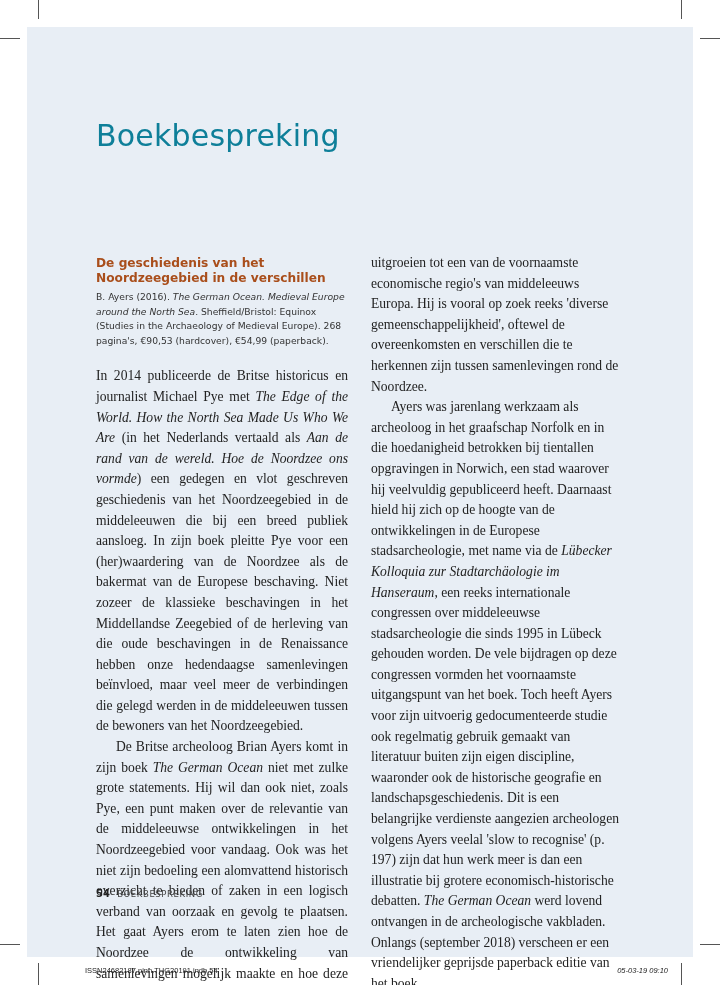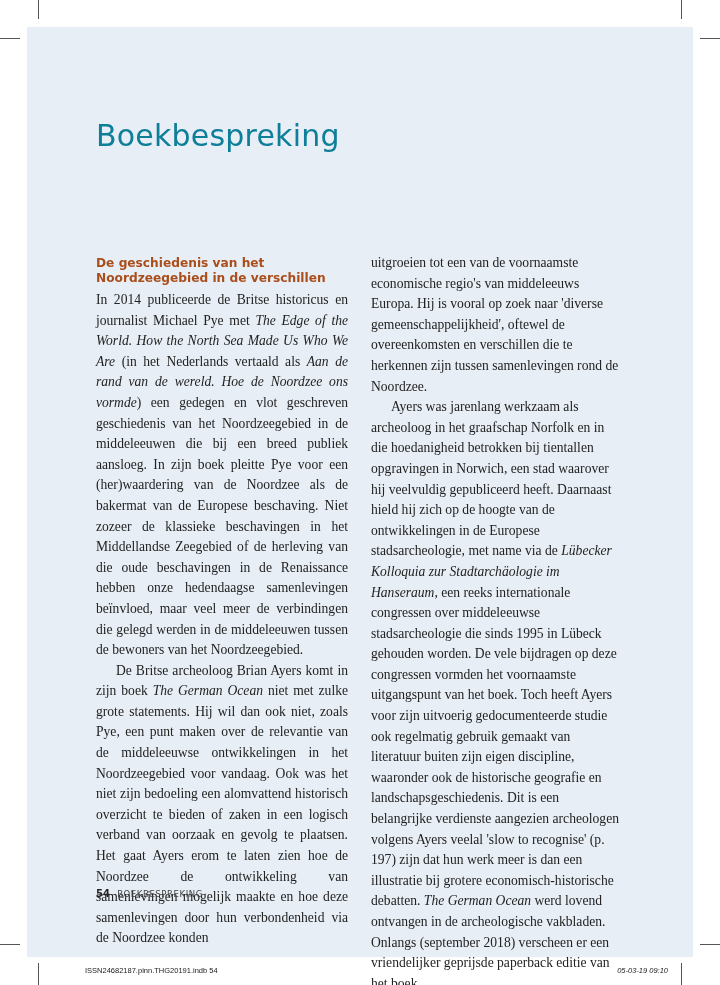--- a/index.html
+++ b/index.html
@@ -59,29 +59,30 @@
 <div class="crop" style="left:700px;top:944px;width:20px;height:1px;"></div>
 <div class="crop" style="left:38px;top:963px;width:1px;height:22px;"></div>
 <div class="crop" style="left:681px;top:963px;width:1px;height:22px;"></div>
 
 <div class="page-bg"></div>
 
 <h1 class="title">Boekbespreking</h1>
 
 <div class="col col-left">
   <h2 class="review-title">De geschiedenis van het Noordzeegebied in de verschillen</h2>
+  <p class="citation"><span>B. Ayers (2016). </span><i>The German Ocean. Medieval Europe around the North Sea</i><span>. Sheffield/Bristol: Equinox (Studies in the Archaeology of Medieval Europe). 268 pagina's, €90,53 (hardcover), €54,99 (paperback).</span></p>
   <div>
       <p class="body"><span>In 2014 publiceerde de Britse historicus en journalist Michael Pye met </span><i>The Edge of the World. How the North Sea Made Us Who We Are</i><span> (in het Nederlands vertaald als </span><i>Aan de rand van de wereld. Hoe de Noordzee ons vormde</i><span>) een gedegen en vlot geschreven geschiedenis van het Noordzeegebied in de middeleeuwen die bij een breed publiek aansloeg. In zijn boek pleitte Pye voor een (her)waardering van de Noordzee als de bakermat van de Europese beschaving. Niet zozeer de klassieke beschavingen in het Middellandse Zeegebied of de herleving van die oude beschavingen in de Renaissance hebben onze hedendaagse samenlevingen beïnvloed, maar veel meer de verbindingen die gelegd werden in de middeleeuwen tussen de bewoners van het Noordzeegebied.</span></p>
       <p class="body indent"><span>De Britse archeoloog Brian Ayers komt in zijn boek </span><i>The German Ocean</i><span> niet met zulke grote statements. Hij wil dan ook niet, zoals Pye, een punt maken over de relevantie van de middeleeuwse ontwikkelingen in het Noordzeegebied voor vandaag. Ook was het niet zijn bedoeling een alomvattend historisch overzicht te bieden of zaken in een logisch verband van oorzaak en gevolg te plaatsen. Het gaat Ayers erom te laten zien hoe de Noordzee de ontwikkeling van samenlevingen mogelijk maakte en hoe deze samenlevingen door hun verbondenheid via de Noordzee konden</span></p>
     </div>
 </div>
 
 <div class="col col-right">
   <div>
-      <p class="body"><span>uitgroeien tot een van de voornaamste economische regio's van middeleeuws Europa. Hij is vooral op zoek naar 'diverse gemeenschappelijkheid', oftewel de overeenkomsten en verschillen die te herkennen zijn tussen samenlevingen rond de Noordzee.</span></p>
+      <p class="body"><span>uitgroeien tot een van de voornaamste economische regio's van middeleeuws Europa. Hij is vooral op zoek reeks 'diverse gemeenschappelijkheid', oftewel de overeenkomsten en verschillen die te herkennen zijn tussen samenlevingen rond de Noordzee.</span></p>
       <p class="body indent"><span>Ayers was jarenlang werkzaam als archeoloog in het graafschap Norfolk en in die hoedanigheid betrokken bij tientallen opgravingen in Norwich, een stad waarover hij veelvuldig gepubliceerd heeft. Daarnaast hield hij zich op de hoogte van de ontwikkelingen in de Europese stadsarcheologie, met name via de </span><i>Lübecker Kolloquia zur Stadtarchäologie im Hanseraum</i><span>, een reeks internationale congressen over middeleeuwse stadsarcheologie die sinds 1995 in Lübeck gehouden worden. De vele bijdragen op deze congressen vormden het voornaamste uitgangspunt van het boek. Toch heeft Ayers voor zijn uitvoerig gedocumenteerde studie ook regelmatig gebruik gemaakt van literatuur buiten zijn eigen discipline, waaronder ook de historische geografie en landschapsgeschiedenis. Dit is een belangrijke verdienste aangezien archeologen volgens Ayers veelal 'slow to recognise' (p. 197) zijn dat hun werk meer is dan een illustratie bij grotere economisch-historische debatten. </span><i>The German Ocean</i><span> werd lovend ontvangen in de archeologische vakbladen. Onlangs (september 2018) verscheen er een vriendelijker geprijsde paperback editie van het boek.</span></p>
     </div>
 </div>
 
 <div class="footer">
   <span class="pnum">54</span>
   <span>BOEKBESPREKING</span>
 </div>
 
 <div class="slug" style="left:51px;padding-left:34px;">ISSN24682187.pinn.THG20191.indb   54</div>

